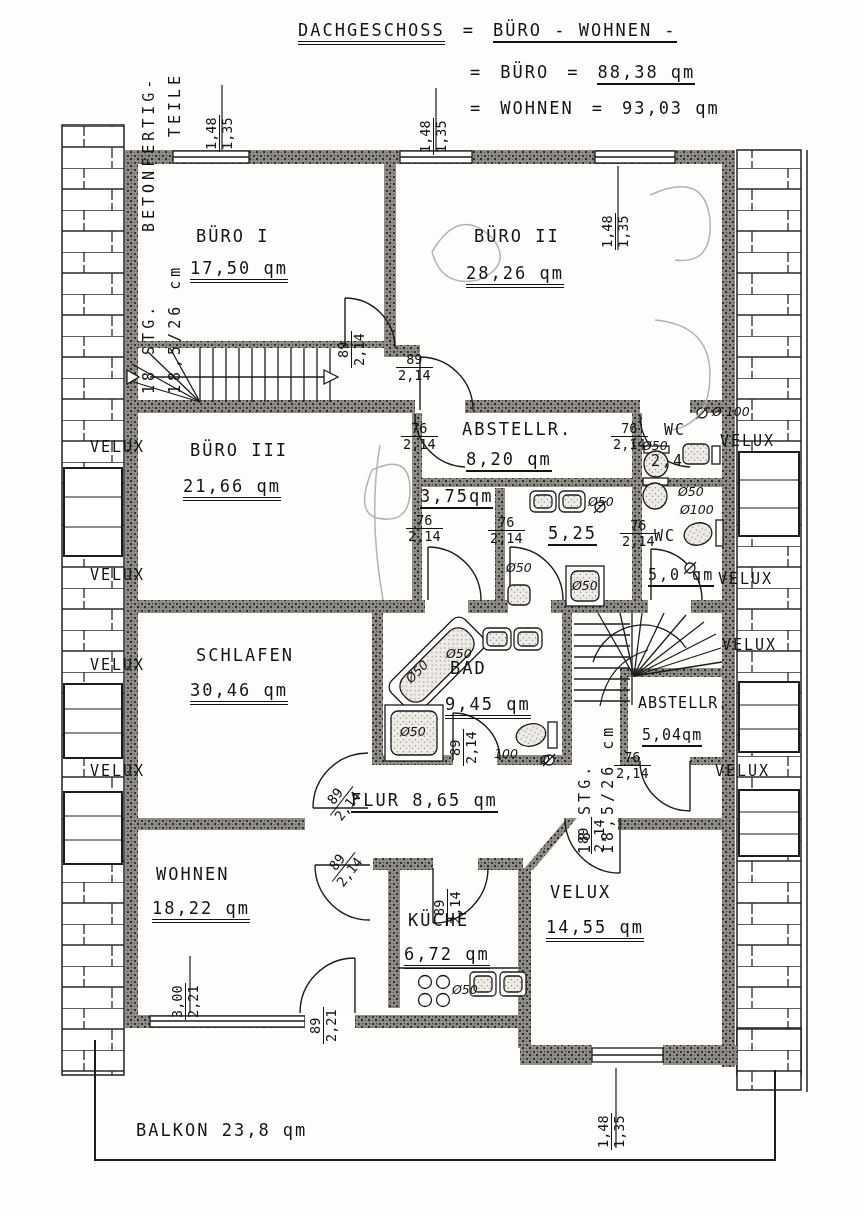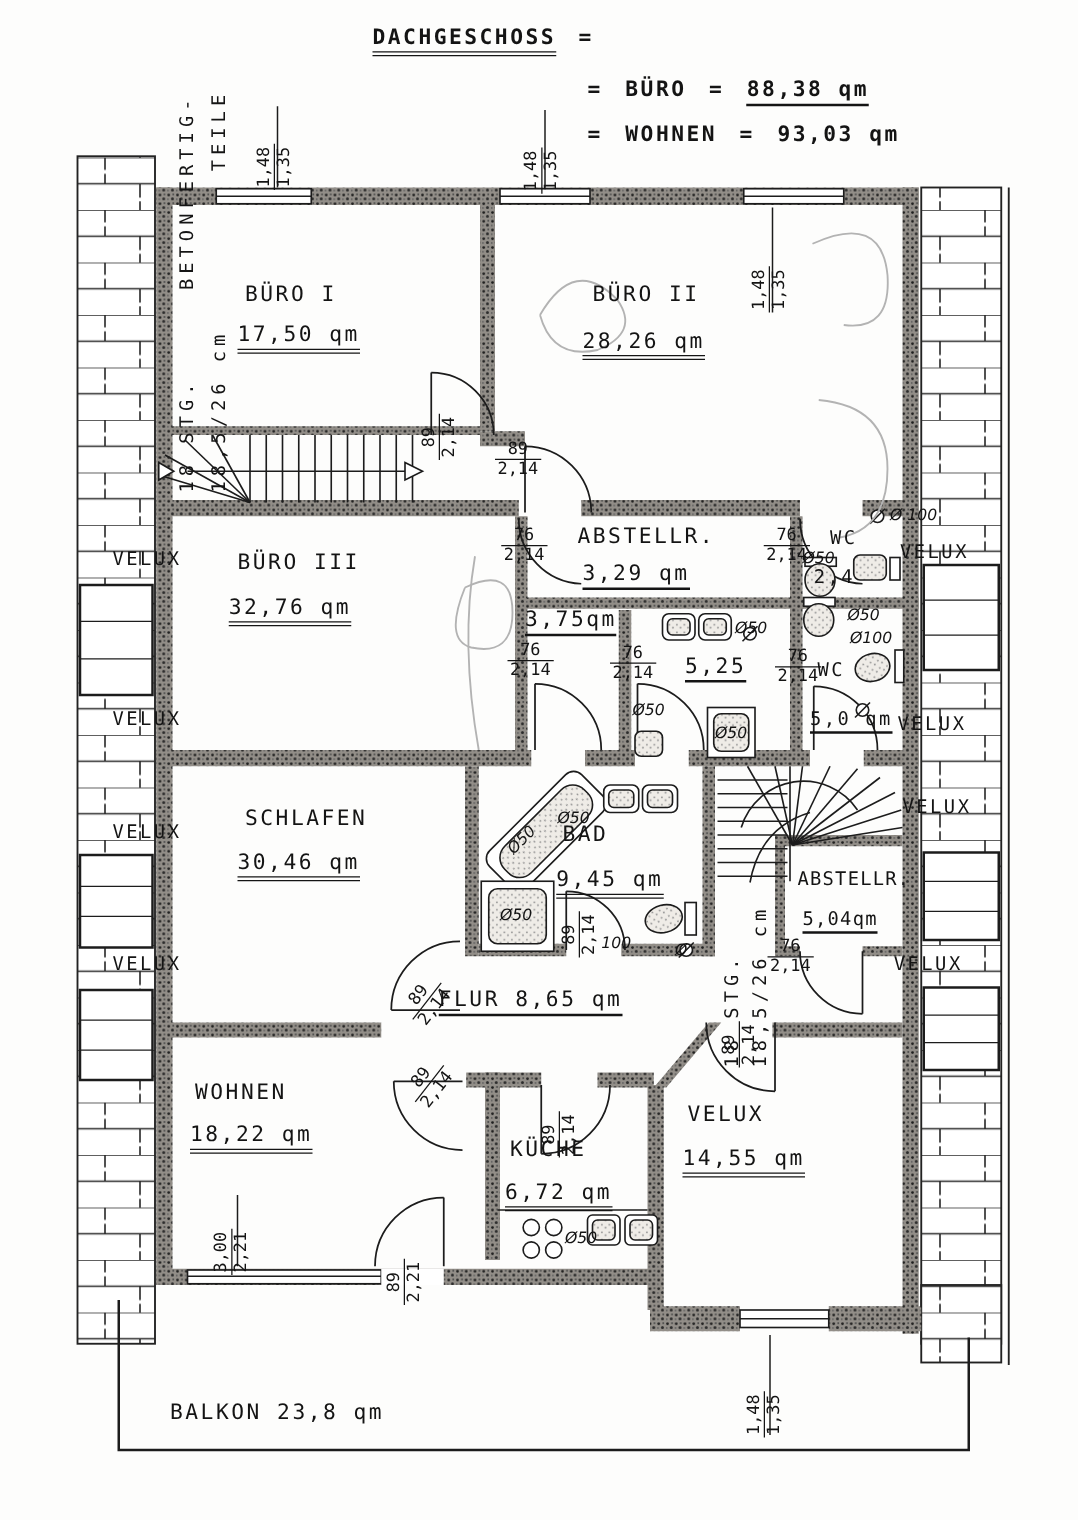--- a/index.html
+++ b/index.html
@@ -5,21 +5,21 @@
   html,body{margin:0;padding:0;background:#fff;}
   #page{position:relative;width:862px;height:1216px;background:#fdfdfc;overflow:hidden;
         font-family:"DejaVu Sans Mono",monospace;color:#161616;}
   #linework{position:absolute;left:0;top:0;}
   .lbl{position:absolute;font:17px "DejaVu Sans Mono",monospace;letter-spacing:2px;
        white-space:nowrap;color:#141414;}
   .sm{font-size:15px;}
   .tight{font-size:15px;letter-spacing:1px;}
   .u1{border-bottom:2px solid #141414;padding-bottom:1px;}
   .u2{border-bottom:4px double #141414;padding-bottom:1px;}
-  .row{display:flex;gap:18px;align-items:flex-start;font-weight:bold;}
+  .row{display:flex;gap:18px;align-items:flex-start;}
   .fr{position:absolute;display:inline-flex;flex-direction:column;align-items:center;
       font:13.5px "DejaVu Sans Mono",monospace;line-height:1.12;color:#141414;white-space:nowrap;}
   .fr .fd{border-top:1.6px solid #141414;padding:0 2px;}
   .rot{transform:rotate(-90deg);transform-origin:0 0;}
   .rot50{transform:rotate(-52deg);transform-origin:0 0;}
   .vnote{position:absolute;font:15px "DejaVu Sans Mono",monospace;letter-spacing:4px;
          white-space:nowrap;transform:rotate(-90deg);transform-origin:0 0;color:#141414;}
   .hand{position:absolute;font:italic 12.5px "DejaVu Sans",sans-serif;white-space:nowrap;color:#141414;}
   .hrot45{transform:rotate(-45deg);}
 </style>
@@ -265,20 +265,21 @@
     <path d="M 650,195 q 55,-25 60,25 q 3,45 -35,40"></path>
     <path d="M 655,320 q 55,5 55,55 q 0,48 -38,55"></path>
     <path d="M 372,470 q 38,-18 38,20 q 0,35 -33,28 q -22,-6 -5,-48"></path>
     <path d="M 380,445 q -12,70 3,155"></path>
   </g>
 </svg>
 
 <div class="lbl row" style="left:298px;top:20px">
   <span class="u2">DACHGESCHOSS</span>
   <span>=</span>
+  <span class="u1">BÜRO - WOHNEN -</span>
 </div>
 <div class="lbl row" style="left:470px;top:62px">
   <span>=</span>
   <span>BÜRO</span>
   <span>=</span>
   <span class="u1">88,38 qm</span>
 </div>
 <div class="lbl row" style="left:470px;top:98px">
   <span>=</span>
   <span>WOHNEN</span>
@@ -291,23 +292,23 @@
 <div class="vnote" style="left:140px;top:394px">18 STG.</div>
 <div class="vnote" style="left:166px;top:394px">18,5/26 cm</div>
 <div class="vnote" style="left:576px;top:854px">18 STG.</div>
 <div class="vnote" style="left:599px;top:854px">18,5/26 cm</div>
 
 <div class="lbl" style="left:196px;top:226px">BÜRO I</div>
 <div class="lbl" style="left:190px;top:258px"><span class="u2">17,50 qm</span></div>
 <div class="lbl" style="left:474px;top:226px">BÜRO II</div>
 <div class="lbl" style="left:466px;top:263px"><span class="u2">28,26 qm</span></div>
 <div class="lbl" style="left:190px;top:440px">BÜRO III</div>
-<div class="lbl" style="left:183px;top:476px"><span class="u2">32,76 qm</span></div>
+<div class="lbl" style="left:183px;top:476px"><span class="u2">21,66 qm</span></div>
 <div class="lbl" style="left:462px;top:419px">ABSTELLR.</div>
-<div class="lbl" style="left:466px;top:449px"><span class="u1">3,29 qm</span></div>
+<div class="lbl" style="left:466px;top:449px"><span class="u1">8,20 qm</span></div>
 <div class="lbl" style="left:420px;top:486px"><span class="u1">3,75qm</span></div>
 <div class="lbl" style="left:548px;top:523px"><span class="u1">5,25</span></div>
 <div class="lbl sm" style="left:664px;top:421px">WC</div>
 <div class="lbl sm" style="left:651px;top:452px">2,4</div>
 <div class="lbl sm" style="left:654px;top:527px">WC</div>
 <div class="lbl sm" style="left:648px;top:566px"><span class="u1">5,0 qm</span></div>
 <div class="lbl" style="left:196px;top:645px">SCHLAFEN</div>
 <div class="lbl" style="left:190px;top:680px"><span class="u2">30,46 qm</span></div>
 <div class="lbl" style="left:450px;top:658px">BAD</div>
 <div class="lbl" style="left:445px;top:694px"><span class="u2">9,45 qm</span></div>
@@ -416,17 +417,17 @@
 <div class="hand" style="left:588px;top:494px">Ø50</div>
 <div class="hand" style="left:712px;top:404px">Ø 100</div>
 <div class="hand" style="left:642px;top:438px">Ø50</div>
 <div class="hand" style="left:678px;top:484px">Ø50</div>
 <div class="hand" style="left:680px;top:502px">Ø100</div>
 <div class="hand" style="left:506px;top:560px">Ø50</div>
 <div class="hand" style="left:572px;top:578px">Ø50</div>
 <div class="hand" style="left:446px;top:646px">Ø50</div>
 <div class="hand hrot45" style="left:404px;top:664px">Ø50</div>
 <div class="hand" style="left:400px;top:724px">Ø50</div>
-<div class="hand" style="left:481px;top:746px">100</div>
+<div class="hand" style="left:494px;top:746px">100</div>
 <div class="hand" style="left:540px;top:752px">Ø</div>
 <div class="hand" style="left:452px;top:982px">Ø50</div>
 
 </div>
 
 </body></html>

